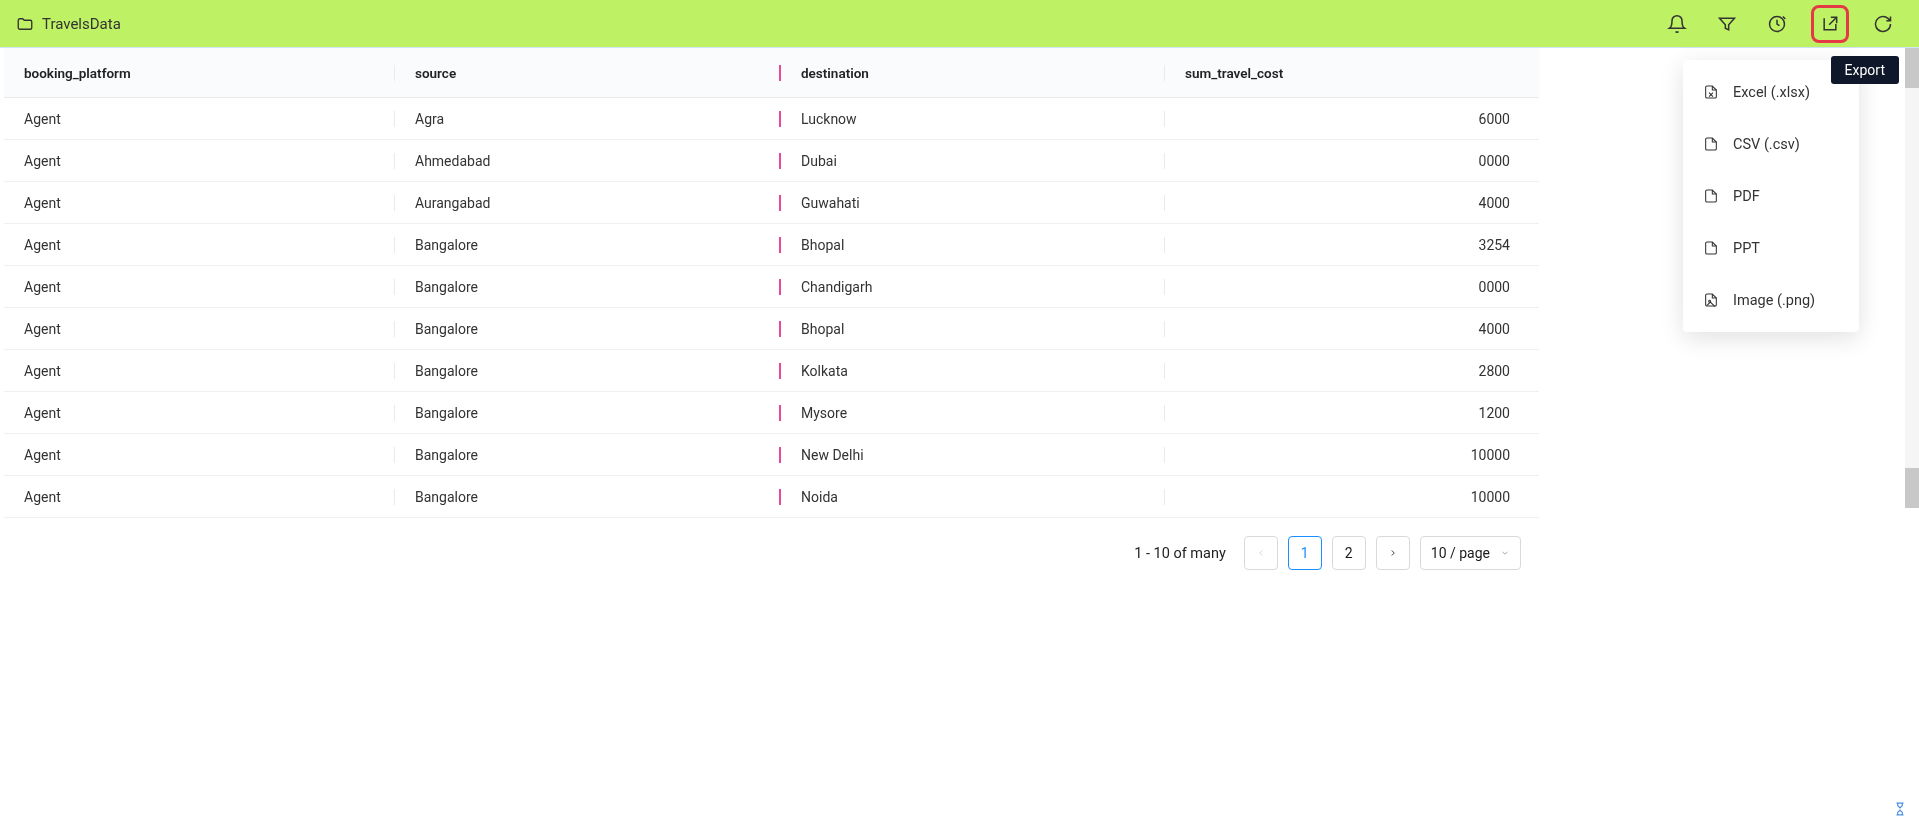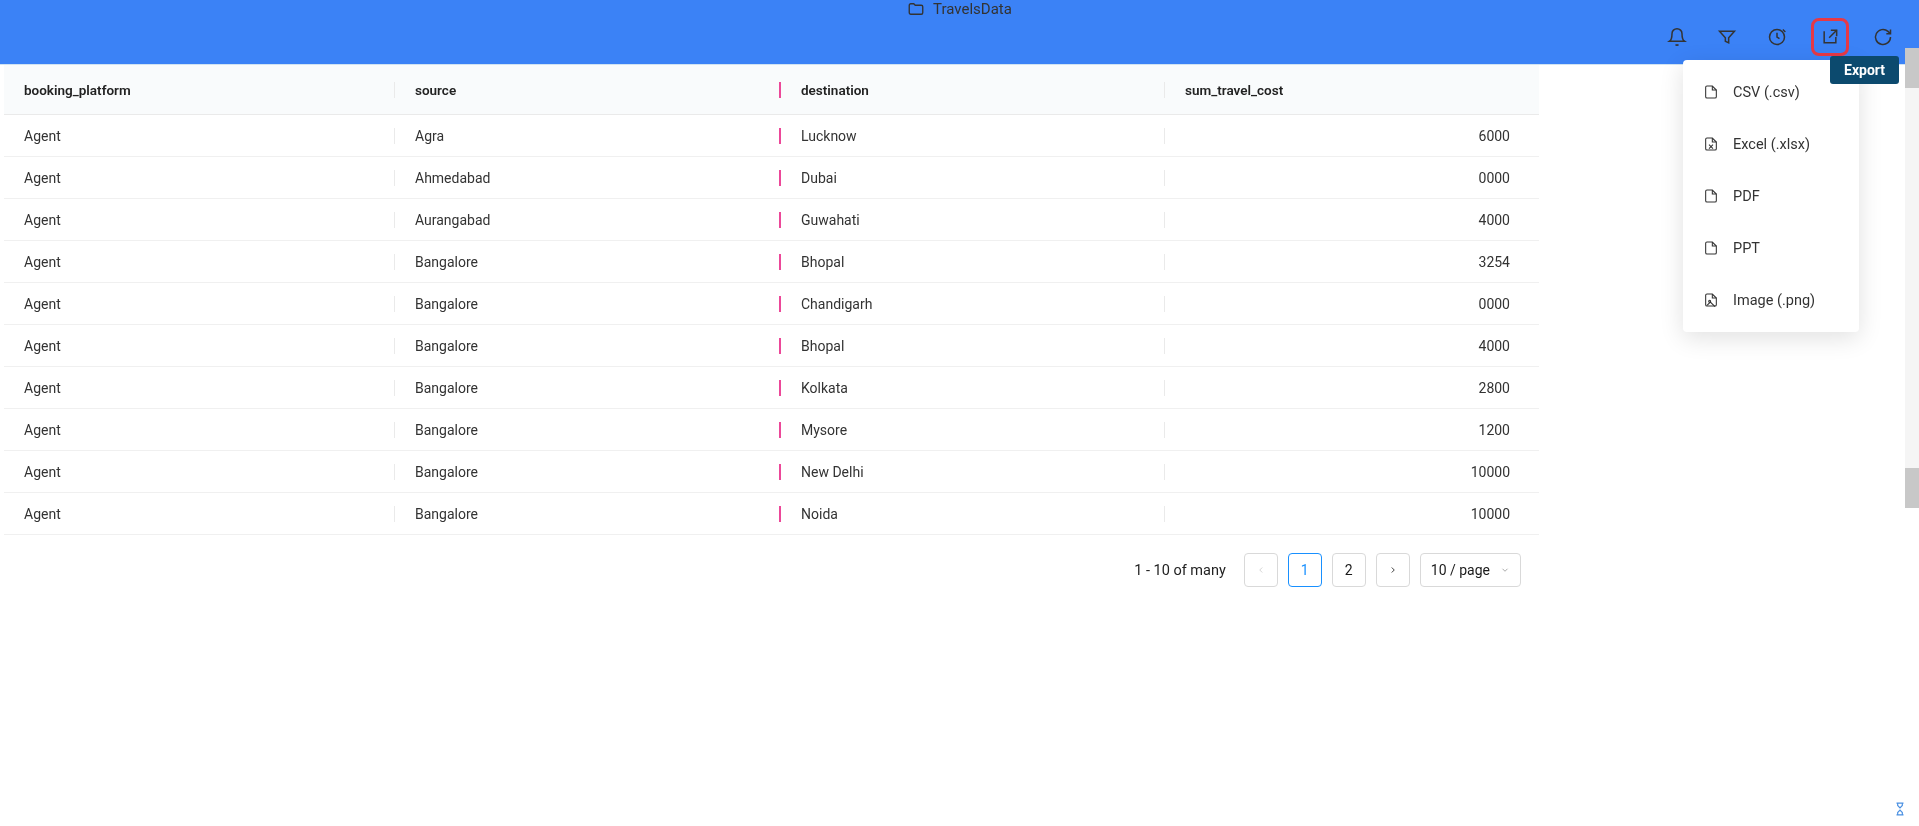--- a/index.html
+++ b/index.html
@@ -7,27 +7,26 @@
   font-family: -apple-system, BlinkMacSystemFont, "Segoe UI", Roboto, "Helvetica Neue", Arial, sans-serif;
   font-size: 14px;
   color: #1a1a1a;
   background: #fff;
   width: 1919px;
   height: 826px;
   overflow: hidden;
   position: relative;
 }
 .header-bar {
-  background: #3b82f6;
-  height: 65px;
+  background: #bef264;
+  height: 48px;
   display: flex;
   align-items: center;
   padding: 0 16px;
   border-bottom: 1px solid #d0e3f2;
-  flex-direction: column;
 }
 .header-title {
   display: flex;
   align-items: center;
   gap: 8px;
   font-size: 15px;
   color: #333;
 }
 .folder-icon {
   width: 18px;
@@ -55,27 +54,26 @@
 .action-btn.highlighted {
   border: 3px solid #e63946;
   border-radius: 8px;
   width: 38px;
   height: 38px;
 }
 .tooltip {
   position: absolute;
   top: 56px;
   right: 20px;
-  background: #0c4a6e;
+  background: #0f172a;
   color: #fff;
   padding: 6px 14px;
   font-size: 14px;
   border-radius: 3px;
   z-index: 100;
-  font-weight: bold;
 }
 .table-container {
   width: 1535px;
   margin-left: 4px;
   position: relative;
 }
 .table-header {
   display: flex;
   background: #f9fbfc;
   border-bottom: 1px solid #eaeaea;
@@ -230,30 +228,30 @@
   </div>
 </div>
 
 <div class="tooltip">Export</div>
 
 <div class="dropdown-menu">
   <div class="dropdown-item">
     <svg viewBox="0 0 24 24" fill="none" stroke="currentColor" stroke-width="1.6">
         <path d="M14 3H6a2 2 0 00-2 2v14a2 2 0 002 2h12a2 2 0 002-2V9l-6-6z"></path>
         <path d="M14 3v6h6"></path>
+        <path d="M9 13l6 6M15 13l-6 6"></path>
+      </svg>
+    <span>Excel (.xlsx)</span>
+  </div>
+  <div class="dropdown-item">
+    <svg viewBox="0 0 24 24" fill="none" stroke="currentColor" stroke-width="1.6">
+        <path d="M14 3H6a2 2 0 00-2 2v14a2 2 0 002 2h12a2 2 0 002-2V9l-6-6z"></path>
+        <path d="M14 3v6h6"></path>
       </svg>
     <span>CSV (.csv)</span>
-  </div>
-  <div class="dropdown-item">
-    <svg viewBox="0 0 24 24" fill="none" stroke="currentColor" stroke-width="1.6">
-        <path d="M14 3H6a2 2 0 00-2 2v14a2 2 0 002 2h12a2 2 0 002-2V9l-6-6z"></path>
-        <path d="M14 3v6h6"></path>
-        <path d="M9 13l6 6M15 13l-6 6"></path>
-      </svg>
-    <span>Excel (.xlsx)</span>
   </div>
   <div class="dropdown-item">
     <svg viewBox="0 0 24 24" fill="none" stroke="currentColor" stroke-width="1.6">
         <path d="M14 3H6a2 2 0 00-2 2v14a2 2 0 002 2h12a2 2 0 002-2V9l-6-6z"></path>
         <path d="M14 3v6h6"></path>
       </svg>
     <span>PDF</span>
   </div>
   <div class="dropdown-item">
     <svg viewBox="0 0 24 24" fill="none" stroke="currentColor" stroke-width="1.6">

